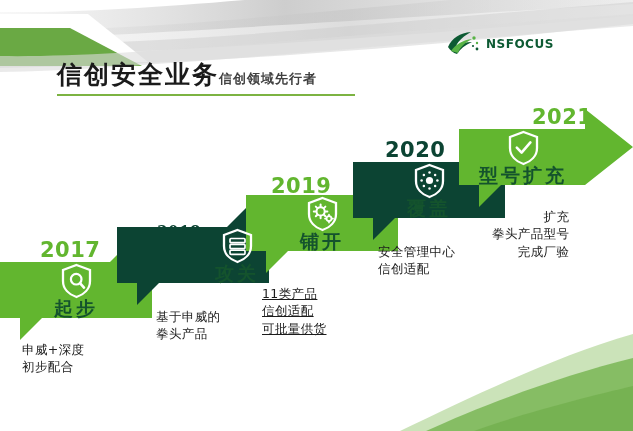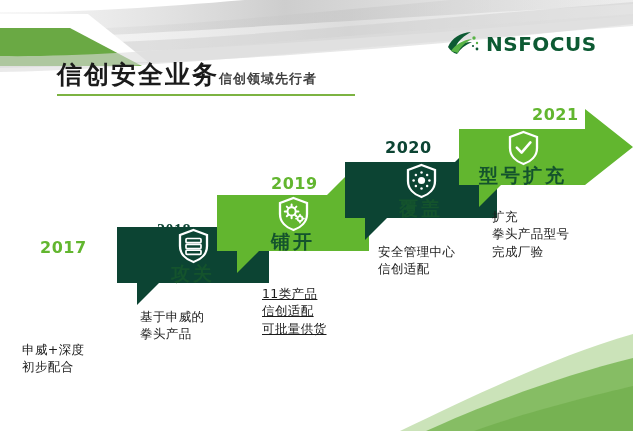--- a/index.html
+++ b/index.html
@@ -22,21 +22,21 @@
 
   
   #logo {
     position:absolute; left:447px; top:30px;
     width:152px; height:28px;
     display:flex; align-items:center; gap:5px;
   }
   #logo-mark { width:34px; height:26px; flex:0 0 auto; }
   #logo-text {
     font-family:"DejaVu Sans","Liberation Sans",sans-serif;
-    font-size:20px; font-weight:bold; letter-spacing:0.5px;
+    font-size:12px; font-weight:bold; letter-spacing:0.5px;
     color:#0d5a33; line-height:1; white-space:nowrap;
   }
 
   
   #title-block { position:absolute; left:57px; top:61px; width:340px; }
   #title-row { display:flex; align-items:baseline; }
   #page-title {
     font-size:25px; font-weight:bold; color:#1a1a1a;
     letter-spacing:2px; line-height:1.1; white-space:nowrap;
   }
@@ -45,21 +45,21 @@
     letter-spacing:1px; white-space:nowrap;
   }
   #title-rule {
     margin-top:5px; width:298px; height:2px; background:#7cb342;
   }
 
   
   .step { position:absolute; }
 
   .step-year {
-    position:absolute; font-size:16px; font-weight:bold;
+    position:absolute; font-size:21px; font-weight:bold;
     letter-spacing:0.5px; line-height:1; white-space:nowrap;
   }
   .year-light { color:#62b62f; }
   .year-dark  { color:#0c4433; }
   .step-shape { position:absolute; left:0; top:0; }
 
   .step-inner {
     position:relative; z-index:2;
     display:flex; flex-direction:column;
     align-items:center; justify-content:center;
@@ -72,35 +72,35 @@
   }
 
   .step-desc {
     position:absolute; font-size:12.5px; color:#1c1c1c;
     line-height:1.38; white-space:pre-line; letter-spacing:0.4px;
   }
 
   
   #step-2017 { left:0px;   top:240px; width:152px; height:100px; }
   #step-2018 { left:117px; top:205px; width:152px; height:100px; }
-  #step-2019 { left:217px; top:173px; width:152px; height:100px; }
-  #step-2020 { left:345px; top:140px; width:152px; height:100px; }
+  #step-2019 { left:246px; top:173px; width:152px; height:100px; }
+  #step-2020 { left:353px; top:140px; width:152px; height:100px; }
   #step-2021 { left:459px; top:107px; width:174px; height:100px; }
 
   #year-2017 { left:40px;  top:240px; }
   #year-2018 { left:157px; top:222px;font-family:Liberation Serif, serif; }
   #year-2019 { left:271px; top:176px; }
   #year-2020 { left:385px; top:140px; }
   #year-2021 { left:532px; top:107px; }
 
   #desc-2017 { left:22px;  top:341px; }
-  #desc-2018 { left:140px; top:308px; }
+  #desc-2018 { left:156px; top:308px; }
   #desc-2019 { left:262px; top:285px;text-decoration:underline; }
   #desc-2020 { left:378px; top:243px; }
-  #desc-2021 { left:492px; top:208px; }
+  #desc-2021 { left:492px; top:208px;text-align:right; }
 </style>
 </head>
 <body>
 
 <div id="slide">
 
   <svg class="deco" id="deco-top" viewBox="0 0 633 95" preserveAspectRatio="none">
     <defs>
       <linearGradient id="grayfade" x1="0" y1="0" x2="1" y2="0">
         <stop offset="0%" stop-color="#cfcfcf" stop-opacity="0.15"></stop>
@@ -141,29 +141,42 @@
 
   <div id="title-block">
     <div id="title-row">
       <div id="page-title">信创安全业务</div>
       <div id="page-subtitle">信创领域先行者</div>
     </div>
     <div id="title-rule"></div>
   </div>
 
   <div class="step-year year-light" id="year-2017">2017</div>
+  <div class="step" id="step-2017">
+    <svg class="step-shape" viewBox="0 0 152 100" width="152" height="100">
+      <path d="M0,22 L110,22 L132,0 L152,0 L152,78 L42,78 L20,100 L20,78 L0,78 Z" fill="#62b62f"></path>
+    </svg>
+    <div class="step-inner" style="height:78px;padding-top:22px;">
+      <svg class="step-icon" width="33" height="36" viewBox="0 0 33 36">
+        <path d="M16.5,2 L30,7 L30,18 C30,26 24,31.5 16.5,34 C9,31.5 3,26 3,18 L3,7 Z" fill="none" stroke="#ffffff" stroke-width="2.3"></path>
+        <circle cx="16.2" cy="16.2" r="5.3" fill="none" stroke="#ffffff" stroke-width="2.2"></circle>
+        <line x1="20.2" y1="20.4" x2="24" y2="24.6" stroke="#ffffff" stroke-width="2.6" stroke-linecap="round"></line>
+      </svg>
+      <div class="step-label">起步</div>
+    </div>
+  </div>
   <div class="step-desc" id="desc-2017">申威+深度
 初步配合</div>
 
   <div class="step-year year-dark" id="year-2018">2018</div>
   <div class="step" id="step-2018">
     <svg class="step-shape" viewBox="0 0 152 100" width="152" height="100">
       <path d="M0,22 L110,22 L132,0 L152,0 L152,78 L42,78 L20,100 L20,78 L0,78 Z" fill="#0c4433"></path>
     </svg>
-    <div class="step-inner" style="height:78px;padding-top:22px;">
+    <div class="step-inner" style="height:78px;padding-top:22px;margin-left:44px;">
       <svg class="step-icon" width="33" height="36" viewBox="0 0 33 36">
         <path d="M16.5,2 L30,7 L30,18 C30,26 24,31.5 16.5,34 C9,31.5 3,26 3,18 L3,7 Z" fill="none" stroke="#ffffff" stroke-width="2.3"></path>
         <rect x="9" y="10.5" width="15" height="4.2" rx="1" fill="none" stroke="#ffffff" stroke-width="1.7"></rect>
         <rect x="9" y="16.3" width="15" height="4.2" rx="1" fill="none" stroke="#ffffff" stroke-width="1.7"></rect>
         <rect x="9" y="22.1" width="15" height="4.2" rx="1" fill="none" stroke="#ffffff" stroke-width="1.7"></rect>
       </svg>
       <div class="step-label">攻关</div>
     </div>
   </div>
   <div class="step-desc" id="desc-2018">基于申威的

